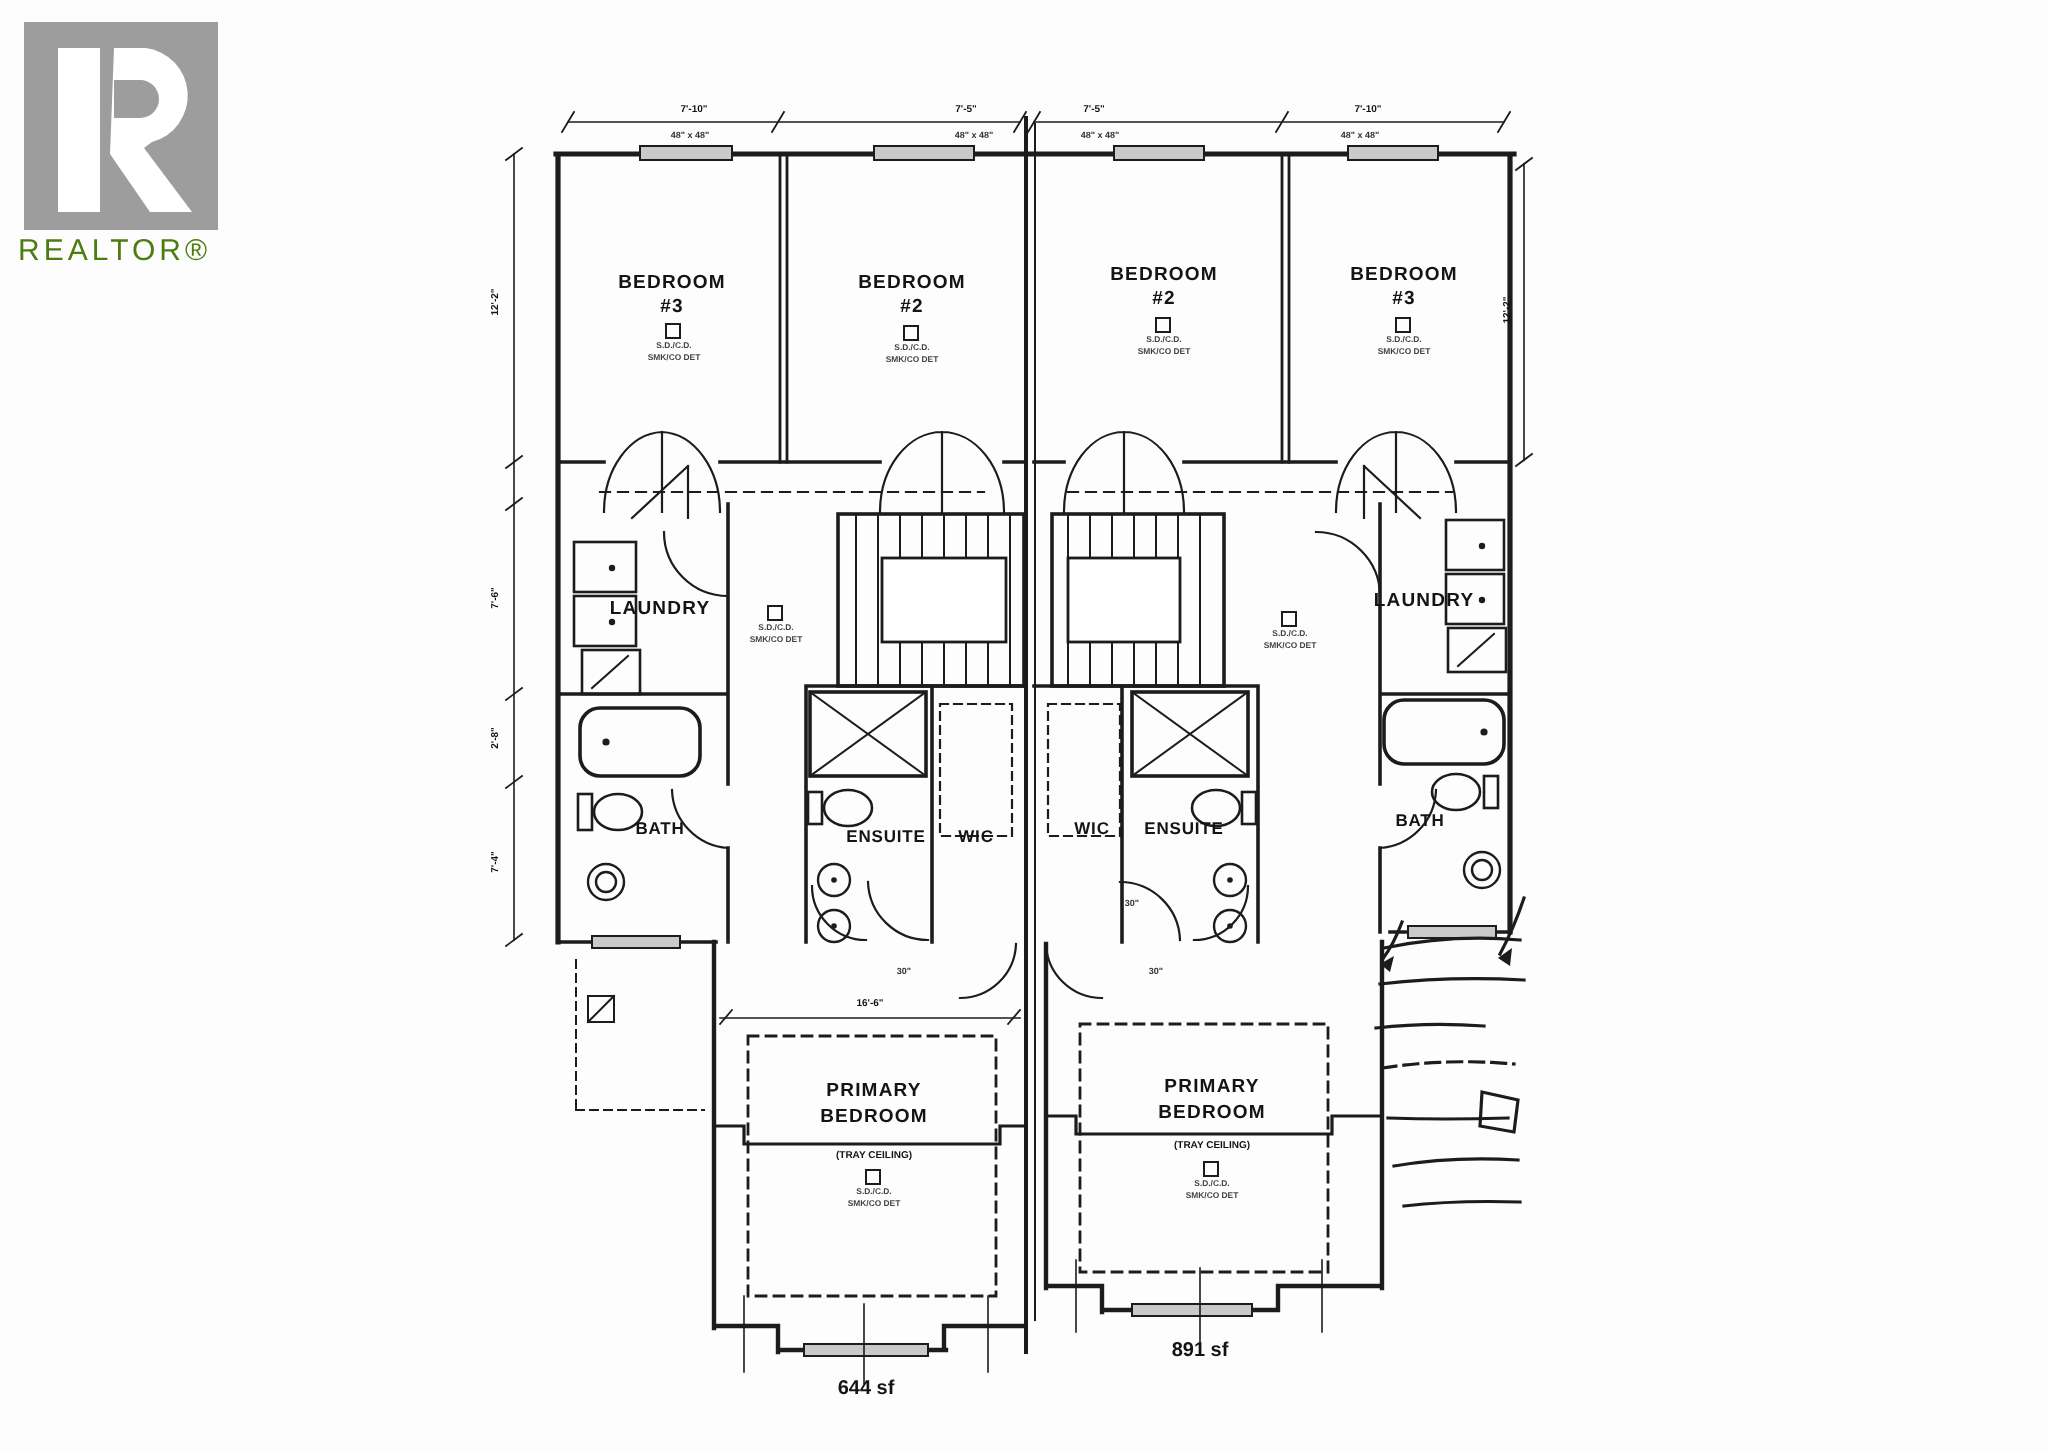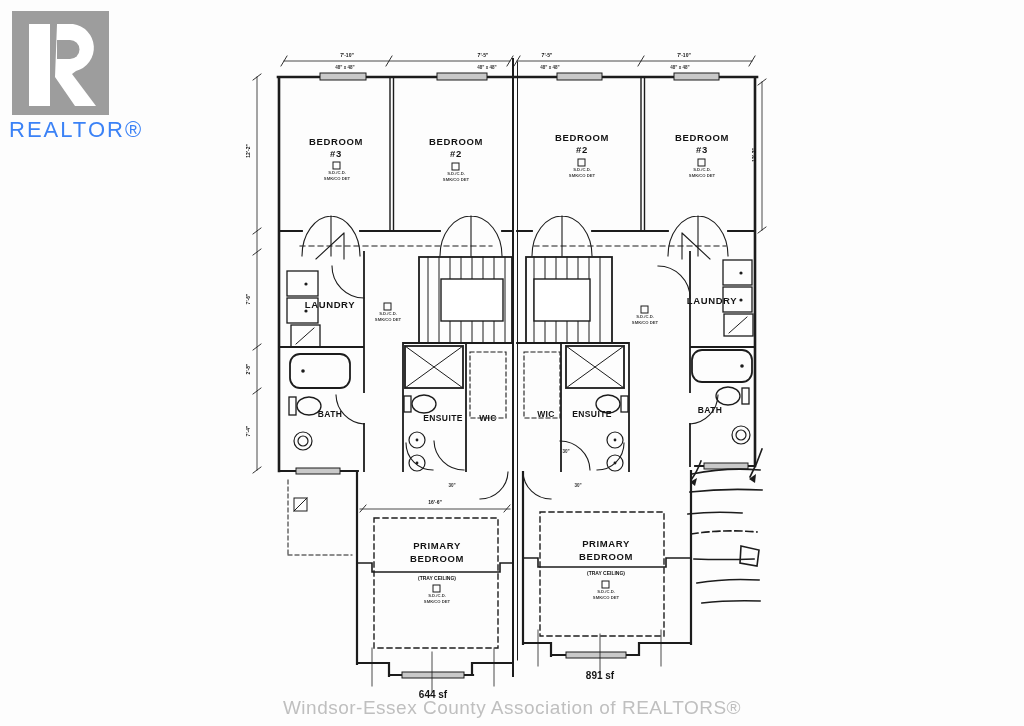--- a/index.html
+++ b/index.html
@@ -1,21 +1,21 @@
 <!DOCTYPE html>
 <html><head>
 <meta charset="utf-8">
 <style>
   html,body{margin:0;padding:0;background:#ffffff;}
   #page{position:relative;width:1024px;height:726px;background:#fdfdfd;overflow:hidden;
         font-family:"Liberation Sans",sans-serif;}
   .abs{position:absolute;}
   
   #logo-box{position:absolute;left:12px;top:11px;width:97px;height:104px;background:#9d9d9d;}
-  #logo-word{position:absolute;left:9px;top:117px;font-size:22px;letter-spacing:2px;color:#3b82f6;font-weight:400;}
+  #logo-word{position:absolute;left:9px;top:117px;font-size:15px;letter-spacing:2px;color:#4d7c0f;font-weight:400;}
   
   #footer{position:absolute;left:50%;top:697px;transform:translateX(-50%);
           font-size:19px;color:#bfbfbf;letter-spacing:0.5px;white-space:nowrap;}
   
   .t{position:absolute;transform:translateX(-50%);color:#141414;text-align:center;white-space:nowrap;}
   .rm{font-size:9.5px;font-weight:bold;letter-spacing:0.6px;}
   .rm-sm{font-size:8.5px;font-weight:bold;letter-spacing:0.4px;}
   .big{font-size:10px;font-weight:bold;}
   .dim5{font-size:5px;font-weight:bold;}
   .dim45{font-size:4.5px;font-weight:bold;color:#333;}
@@ -235,15 +235,14 @@
   <div class="t tiny4" style="left:582px;top:174px">SMK/CO DET</div>
   <div class="t tiny4" style="left:702px;top:168px">S.D./C.D.</div>
   <div class="t tiny4" style="left:702px;top:174px">SMK/CO DET</div>
   <div class="t tiny4" style="left:645px;top:315px">S.D./C.D.</div>
   <div class="t tiny4" style="left:645px;top:321px">SMK/CO DET</div>
   <div class="t tiny4" style="left:437px;top:594px">S.D./C.D.</div>
   <div class="t tiny4" style="left:437px;top:600px">SMK/CO DET</div>
   <div class="t tiny4" style="left:606px;top:590px">S.D./C.D.</div>
   <div class="t tiny4" style="left:606px;top:596px">SMK/CO DET</div>
 
-  <div id="footer">Windsor-Essex County Association of REALTORS®</div>
 
 </div>
 
 </body></html>

